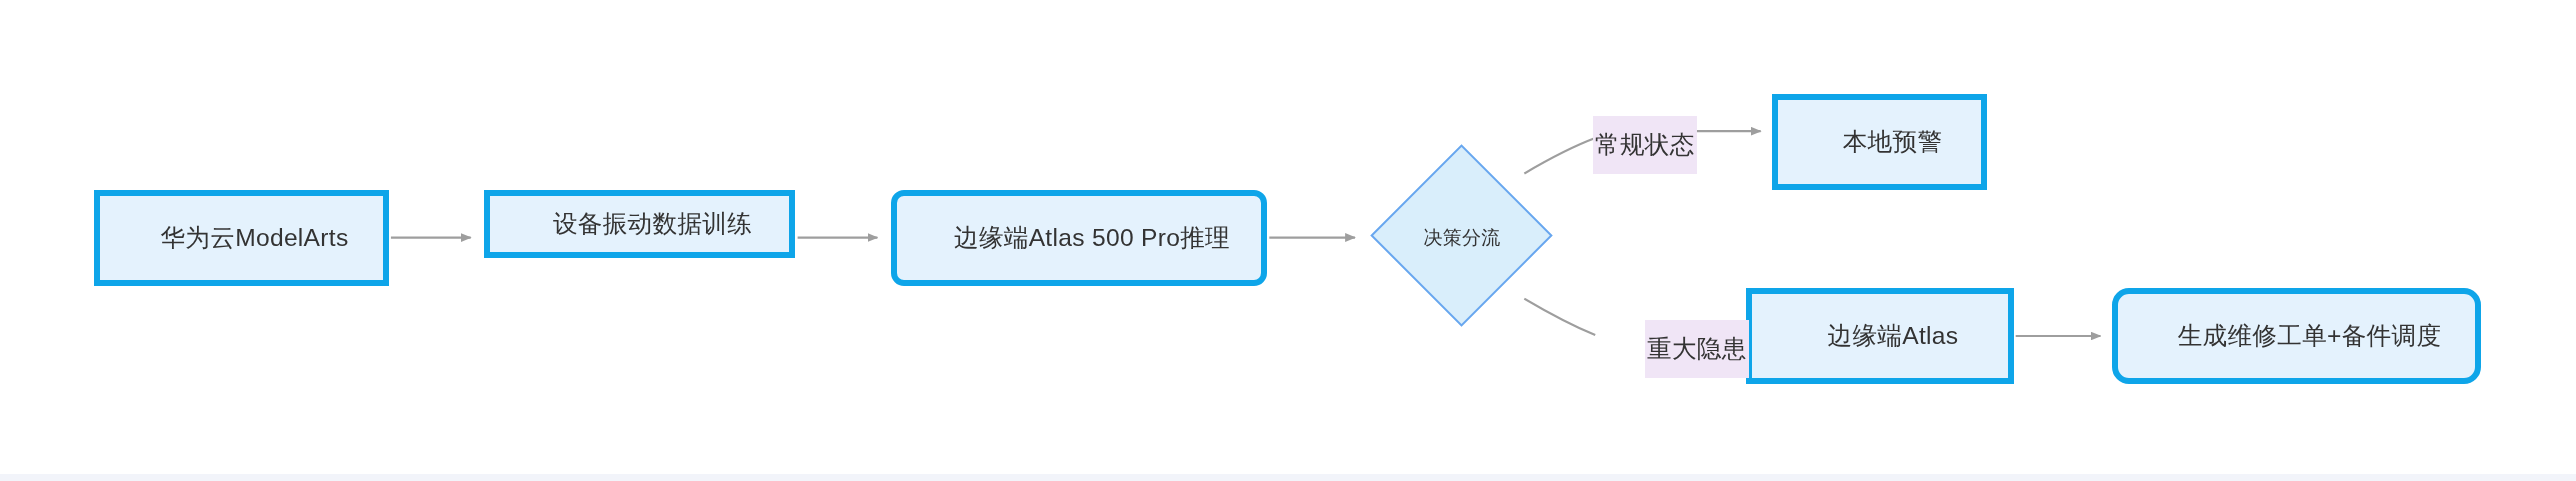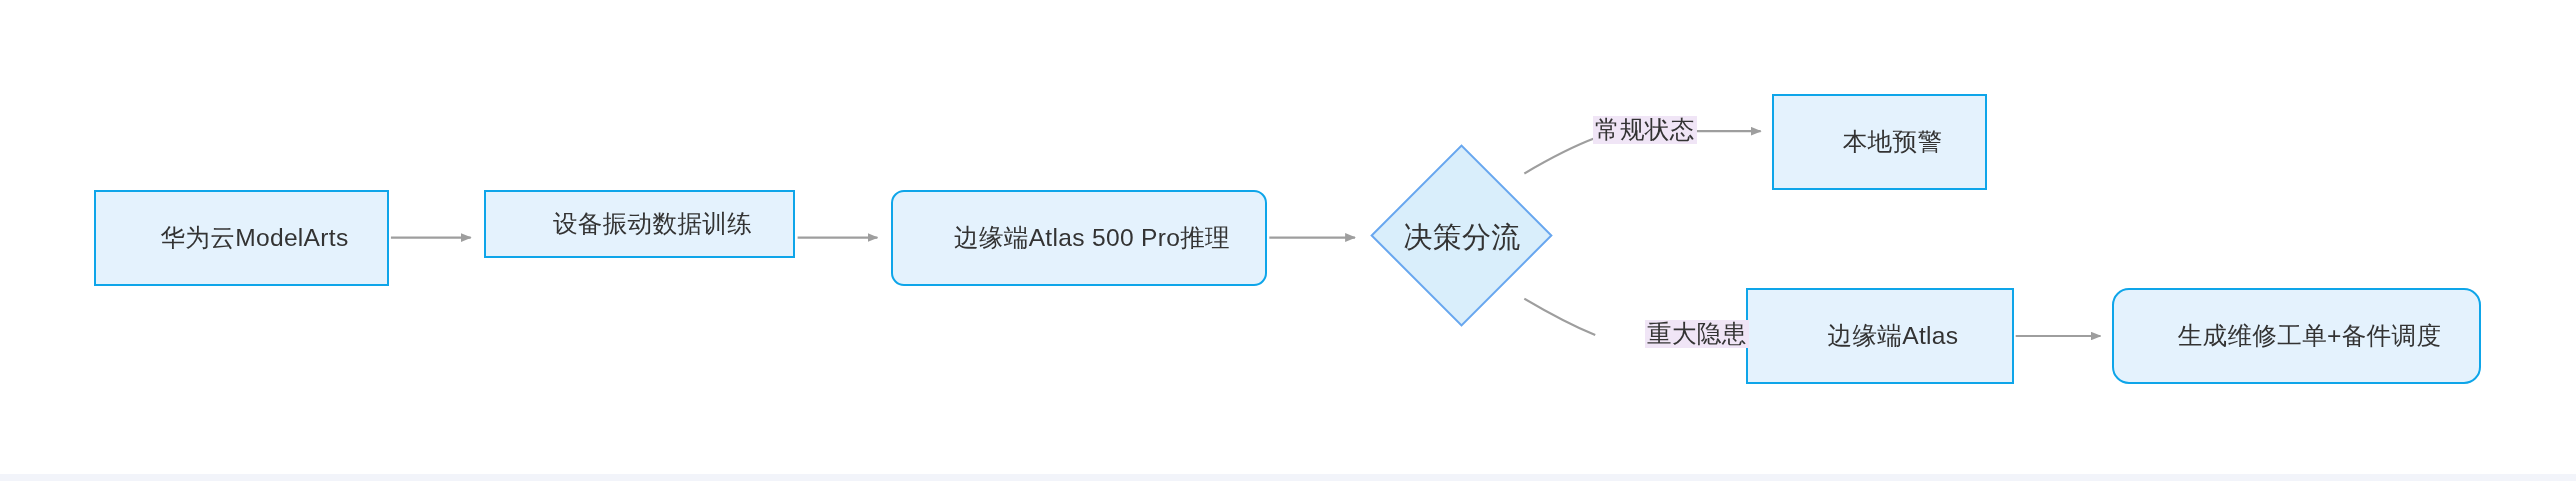--- a/index.html
+++ b/index.html
@@ -20,21 +20,21 @@
     left: 0;
     top: 0;
     width: 2576px;
     height: 482px;
     pointer-events: none;
   }
   .node {
     position: absolute;
     box-sizing: border-box;
     background: #e4f2fd;
-    border: 2px solid #0ea5e9;
+    border: 6px solid #0ea5e9;
     display: flex;
     align-items: center;
     justify-content: center;
     color: #333333;
     font-size: 24.6px;
     letter-spacing: 0.3px;
     white-space: nowrap;
     padding-left: 26px;
   }
   .node-label {
@@ -47,32 +47,32 @@
     background: #d9eefb;
     border: 2px solid #68a6ef;
     transform: rotate(45deg);
   }
   .diamond-text {
     position: absolute;
     display: flex;
     align-items: center;
     justify-content: center;
     color: #333333;
-    font-size: 29px;
+    font-size: 19px;
     white-space: nowrap;
     letter-spacing: 0.3px;
   }
   .edge-label {
     position: absolute;
     background: #f0e5f6;
     color: #333333;
     font-size: 24.6px;
     line-height: 1.05;
     white-space: nowrap;
-    padding: 1px 2px;
+    padding: 16px 2px;
     letter-spacing: 0.3px;
   }
   .bottom-strip {
     position: absolute;
     left: 0;
     bottom: 0;
     width: 2576px;
     height: 7.9px;
     background: #f2f4fa;
   }

